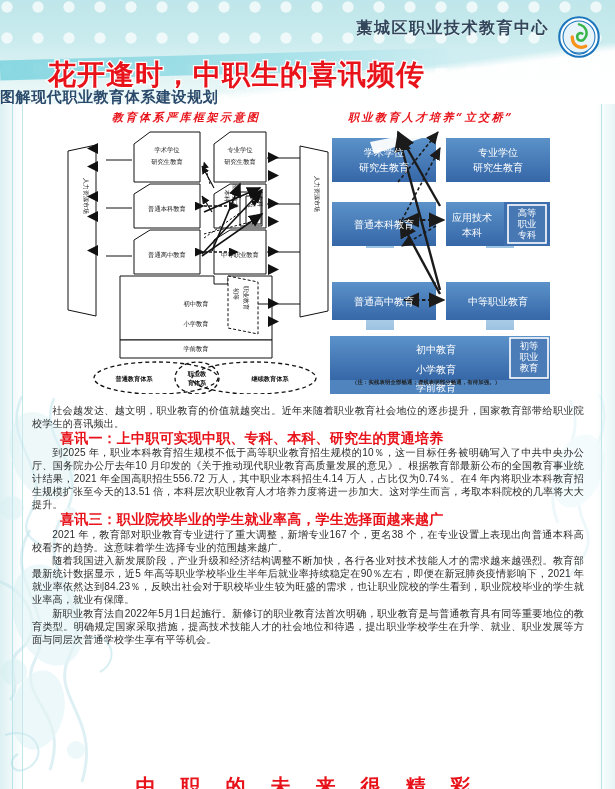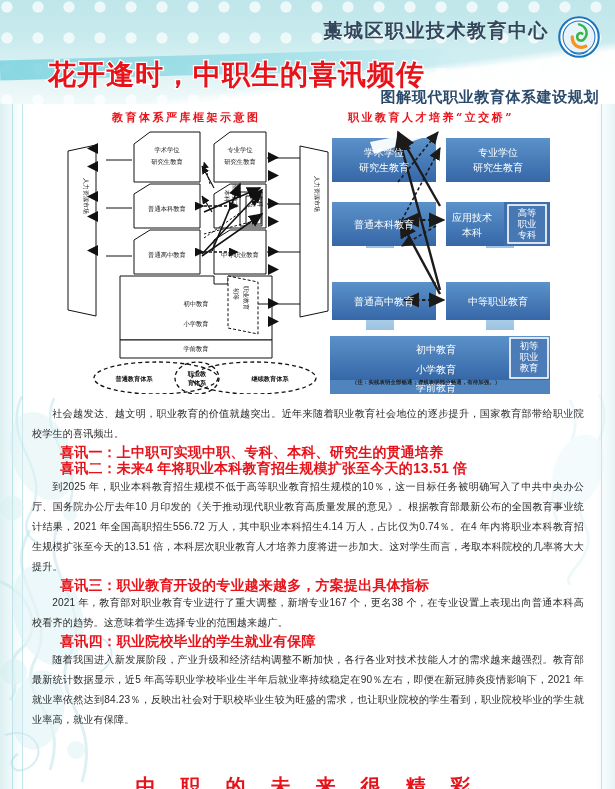--- a/index.html
+++ b/index.html
@@ -34,61 +34,62 @@
   .edge-l{position:absolute;left:0;top:104px;width:24px;height:685px;
     background:linear-gradient(90deg,#ddf0f2 0%,#eef8f9 45%,#ffffff 100%);}
   .edge-r{position:absolute;right:0;top:104px;width:20px;height:685px;
     background:linear-gradient(270deg,#e6f4f6 0%,#f4fbfb 50%,#ffffff 100%);}
   .vline{position:absolute;top:104px;width:1px;height:685px;background:rgba(120,200,212,.45);}
   .wm{position:absolute;pointer-events:none;opacity:.5;}
 
   
   .school{
     position:absolute;right:66px;top:18px;
-    font-size:19px;color:#33475c;letter-spacing:1.5px;font-weight:600;
+    font-size:16px;color:#33475c;letter-spacing:1.5px;font-weight:600;
     text-shadow:0 1px 0 rgba(255,255,255,.7);
   }
   .logo{position:absolute;right:15px;top:16px;width:42px;height:42px;}
 
   .headline{
     position:absolute;left:48px;top:56px;
     font-size:28px;font-weight:bold;color:#e8131a;letter-spacing:1px;
     font-family:"DejaVu Sans","Liberation Sans",sans-serif;
     -webkit-text-stroke:2.4px #ffffff;paint-order:stroke fill;
     text-shadow:1px 1px 0 rgba(255,255,255,.9);
     white-space:nowrap;
   }
   .subhead{
-    position:absolute;left:0;top:88px;width:599px;text-align:right;
+    position:absolute;left:0;top:88px;width:599px;text-align:left;
     font-size:15px;color:#2a4a6b;letter-spacing:.6px;font-weight:600;
   }
 
   
   .dg-title{
     position:absolute;font-size:11px;font-weight:bold;color:#e8131a;
     letter-spacing:2.5px;white-space:nowrap;
     font-family:"DejaVu Serif","Liberation Serif",serif;
+    font-style:italic;
   }
   #dgt-left{left:112px;top:110px;}
   #dgt-right{left:348px;top:110px;}
 
   
   #diagram-left{position:absolute;left:62px;top:126px;width:272px;height:268px;}
 
   
   #diagram-right{position:absolute;left:324px;top:124px;width:278px;height:272px;}
   .note{
     position:absolute;left:352px;top:379px;font-size:5.4px;color:#1c1c1c;
     letter-spacing:.1px;white-space:nowrap;font-weight:bold;
   }
 
   
   #article{position:absolute;left:32px;top:404px;width:552px;}
   .para{
-    font-size:10.1px;line-height:20px;color:#2b2b2b;text-align:justify;
+    font-size:10.1px;line-height:13px;color:#2b2b2b;text-align:justify;
     text-indent:2em;margin:0 0 0.5px 0;letter-spacing:.15px;
   }
   .sub{
     font-size:14px;line-height:15.4px;color:#e8131a;font-weight:bold;
     text-indent:2em;margin:1px 0 0 0;letter-spacing:.2px;
   }
   .footer{
     position:absolute;left:0;top:752px;width:615px;text-align:center;
     font-size:20px;font-weight:bold;color:#e8131a;letter-spacing:9px;
     font-family:"DejaVu Serif","Liberation Serif",serif;
@@ -387,25 +388,24 @@
     </g>
   </svg>
 
   <div class="note">（注：实线表明全部畅通；虚线表明部分畅通，有待加强。）</div>
 
   <div id="article">
     <p class="para">社会越发达、越文明，职业教育的价值就越突出。近年来随着职业教育社会地位的逐步提升，国家教育部带给职业院校学生的喜讯频出。</p>
 
     <p class="sub">喜讯一：上中职可实现中职、专科、本科、研究生的贯通培养</p>
 
-    <p class="sub">喜讯二：未来4 年将职业本科教育招生规模扩张至今天的13.51 倍</p>
     <p class="para">到2025 年，职业本科教育招生规模不低于高等职业教育招生规模的10％，这一目标任务被明确写入了中共中央办公厅、国务院办公厅去年10 月印发的《关于推动现代职业教育高质量发展的意见》。根据教育部最新公布的全国教育事业统计结果，2021 年全国高职招生556.72 万人，其中职业本科招生4.14 万人，占比仅为0.74％。在4 年内将职业本科教育招生规模扩张至今天的13.51 倍，本科层次职业教育人才培养力度将进一步加大。这对学生而言，考取本科院校的几率将大大提升。</p>
 
-    <p class="sub">喜讯三：职业教育开设的专业越来越多，方案提出具体指标</p>
+    <p class="sub">喜讯三：职业院校毕业的学生就业率高，学生选择面越来越广</p>
     <p class="para">2021 年，教育部对职业教育专业进行了重大调整，新增专业167 个，更名38 个，在专业设置上表现出向普通本科高校看齐的趋势。这意味着学生选择专业的范围越来越广。</p>
 
-    <p class="sub">喜讯四：职业院校毕业的学生就业有保障</p>
     <p class="para">随着我国进入新发展阶段，产业升级和经济结构调整不断加快，各行各业对技术技能人才的需求越来越强烈。教育部最新统计数据显示，近5 年高等职业学校毕业生半年后就业率持续稳定在90％左右，即便在新冠肺炎疫情影响下，2021 年就业率依然达到84.23％，反映出社会对于职校毕业生较为旺盛的需求，也让职业院校的学生看到，职业院校毕业的学生就业率高，就业有保障。</p>
 
+    <p class="para">新职业教育法自2022年5月1日起施行。新修订的职业教育法首次明确，职业教育是与普通教育具有同等重要地位的教育类型。明确规定国家采取措施，提高技术技能人才的社会地位和待遇，提出职业学校学生在升学、就业、职业发展等方面与同层次普通学校学生享有平等机会。</p>
   </div>
 
   <div class="footer">中 职 的 未 来 很 精 彩</div>
 </div>
 
 </body></html>

